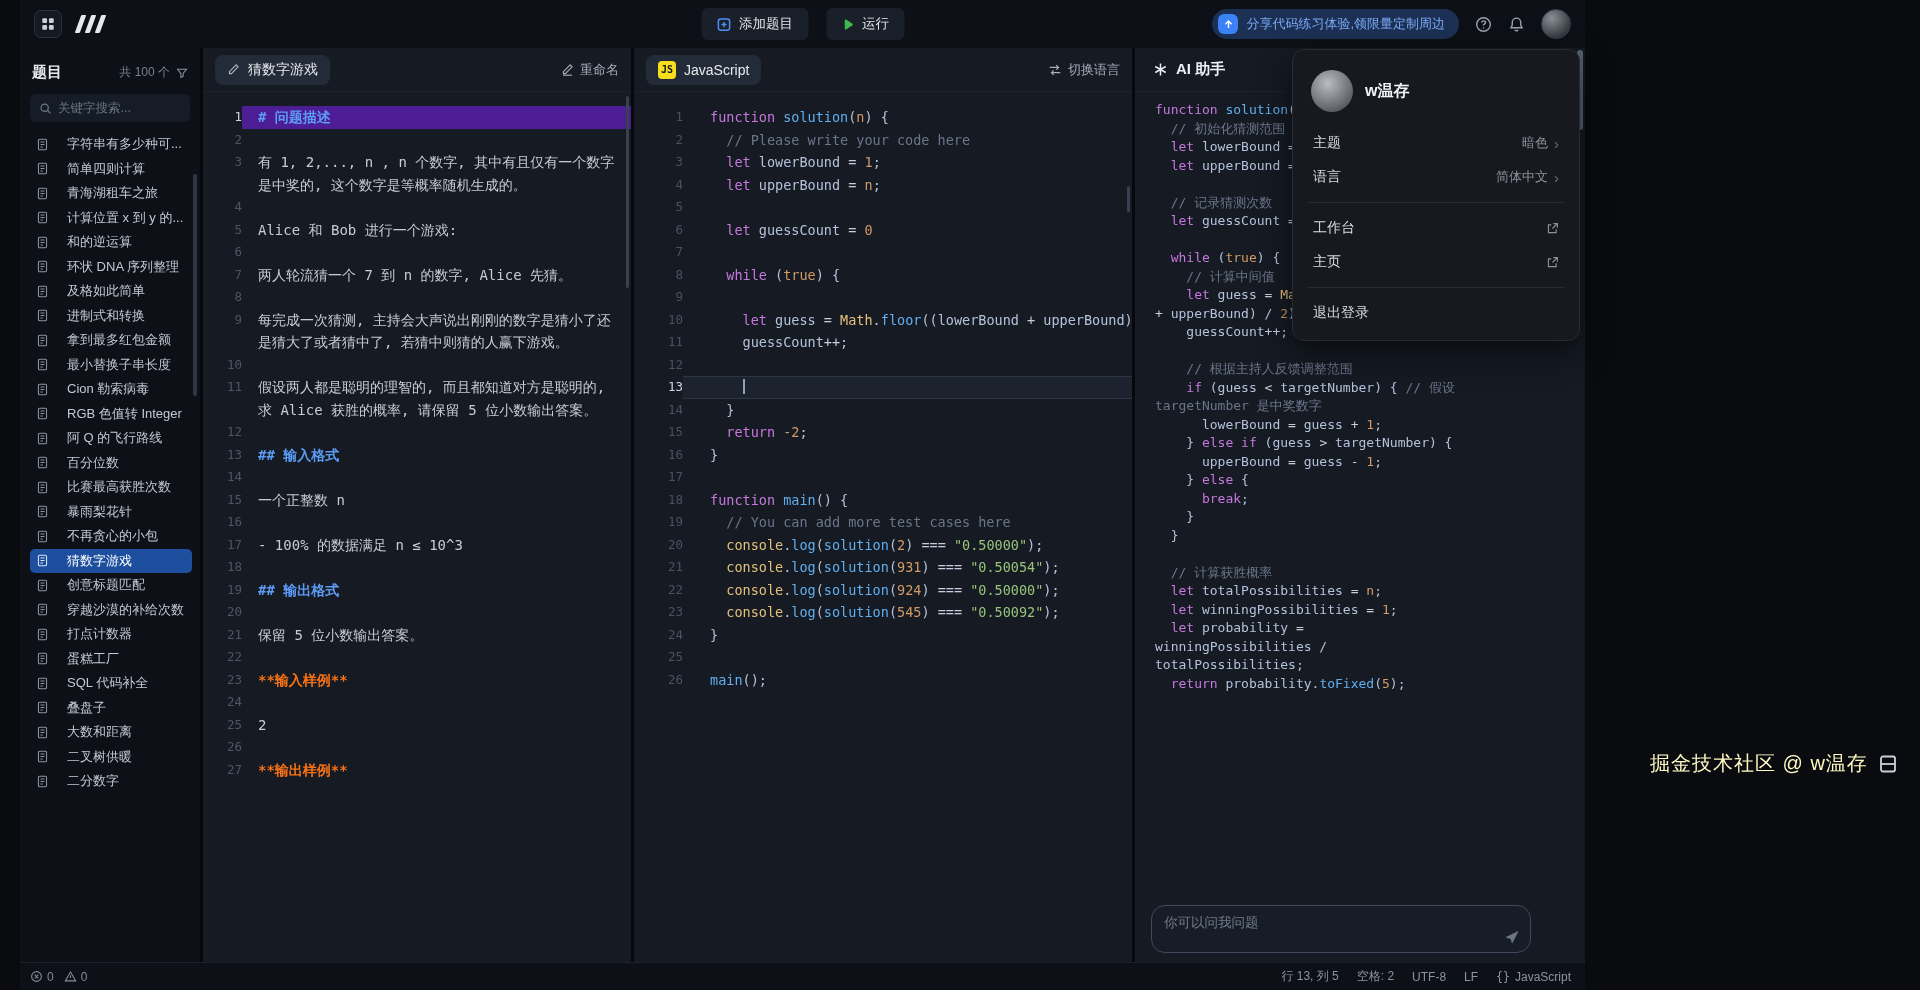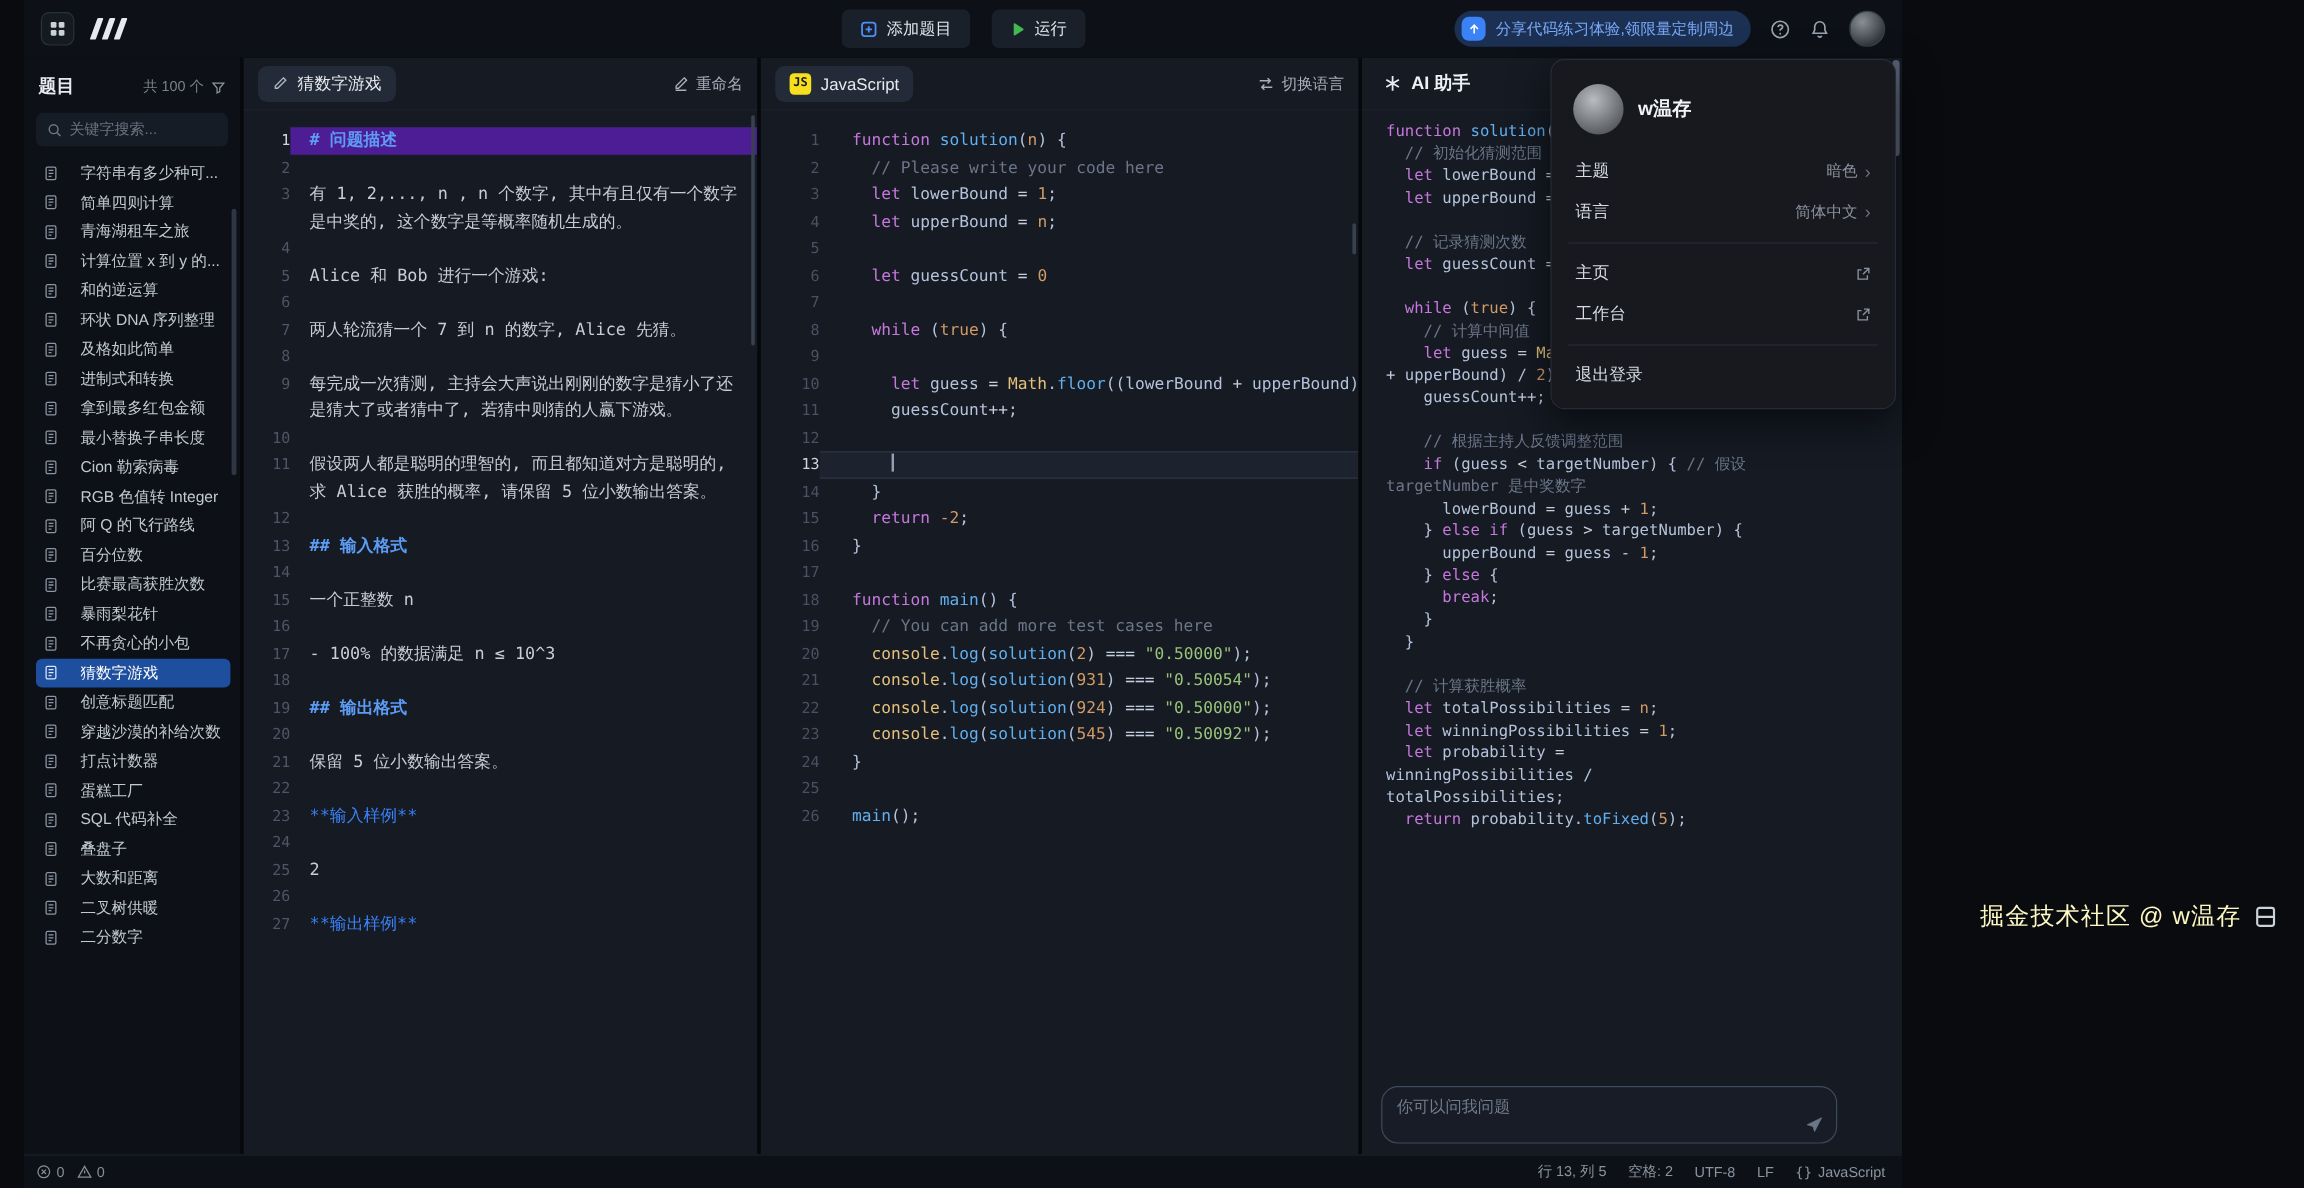--- a/index.html
+++ b/index.html
@@ -75,21 +75,21 @@
   
   .md-body { position:absolute; top:44px; left:0; right:0; bottom:0; padding-top:14px; overflow:hidden;
              font-family:"DejaVu Sans Mono","Liberation Mono",monospace; }
   .md-row { display:flex; min-height:22.5px; line-height:22.5px; }
   .md-ln { width:39px; flex:none; text-align:right; color:#4d5666; font-size:12.5px; }
   .md-lc { flex:1; padding-left:16px; padding-right:14px; font-size:14px; color:#c6cdd6;
            white-space:pre-wrap; word-break:break-word; min-height:22.5px; }
   .md-row.hl .md-lc { background:#4c1d95; }
   .md-row.hl .md-ln { color:#cfd6e0; }
   .t-h1, .t-h2 { color:#5c9cf5; font-weight:bold; }
-  .t-b { color:#3b82f6; font-weight:normal; }
+  .t-b { color:#f97316; font-weight:bold; }
   .p-scroll { position:absolute; width:3px; background:#39414f; border-radius:2px; }
   .s-md { right:2px; top:48px; height:192px; }
   .s-cd { right:2px; top:138px; height:26px; }
 
   
   .code-body { position:absolute; top:44px; left:0; right:0; bottom:0; padding-top:14px; overflow:hidden;
                font-family:"DejaVu Sans Mono","Liberation Mono",monospace; }
   .cd-row { display:flex; height:22.5px; line-height:22.5px; }
   .cd-ln { width:49px; flex:none; text-align:right; color:#495263; font-size:12.5px; }
   .cd-lc { flex:1; padding-left:27px; font-size:13.5px; color:#b4c2da; white-space:pre; overflow:hidden; }
@@ -850,30 +850,30 @@
       </div>
       <div class="um-row">
         <span>语言</span>
         <span class="um-value">
           <span>简体中文</span>
           <span class="chev">›</span>
         </span>
       </div>
       <div class="um-divider"></div>
       <div class="um-row">
-        <span>主页</span>
+        <span>工作台</span>
         <span>
           <svg width="13" height="13" viewBox="0 0 16 16" fill="none" stroke="#8b939f" stroke-width="1.4">
               <path d="M6.5 3.5H3v9.5h9.5V9"></path>
               <path d="M9 2h5v5M13.6 2.4L8 8"></path>
             </svg>
         </span>
       </div>
       <div class="um-row">
-        <span>工作台</span>
+        <span>主页</span>
         <span>
           <svg width="13" height="13" viewBox="0 0 16 16" fill="none" stroke="#8b939f" stroke-width="1.4">
               <path d="M6.5 3.5H3v9.5h9.5V9"></path>
               <path d="M9 2h5v5M13.6 2.4L8 8"></path>
             </svg>
         </span>
       </div>
       <div class="um-divider"></div>
       <div class="um-row">
         <span>退出登录</span>

